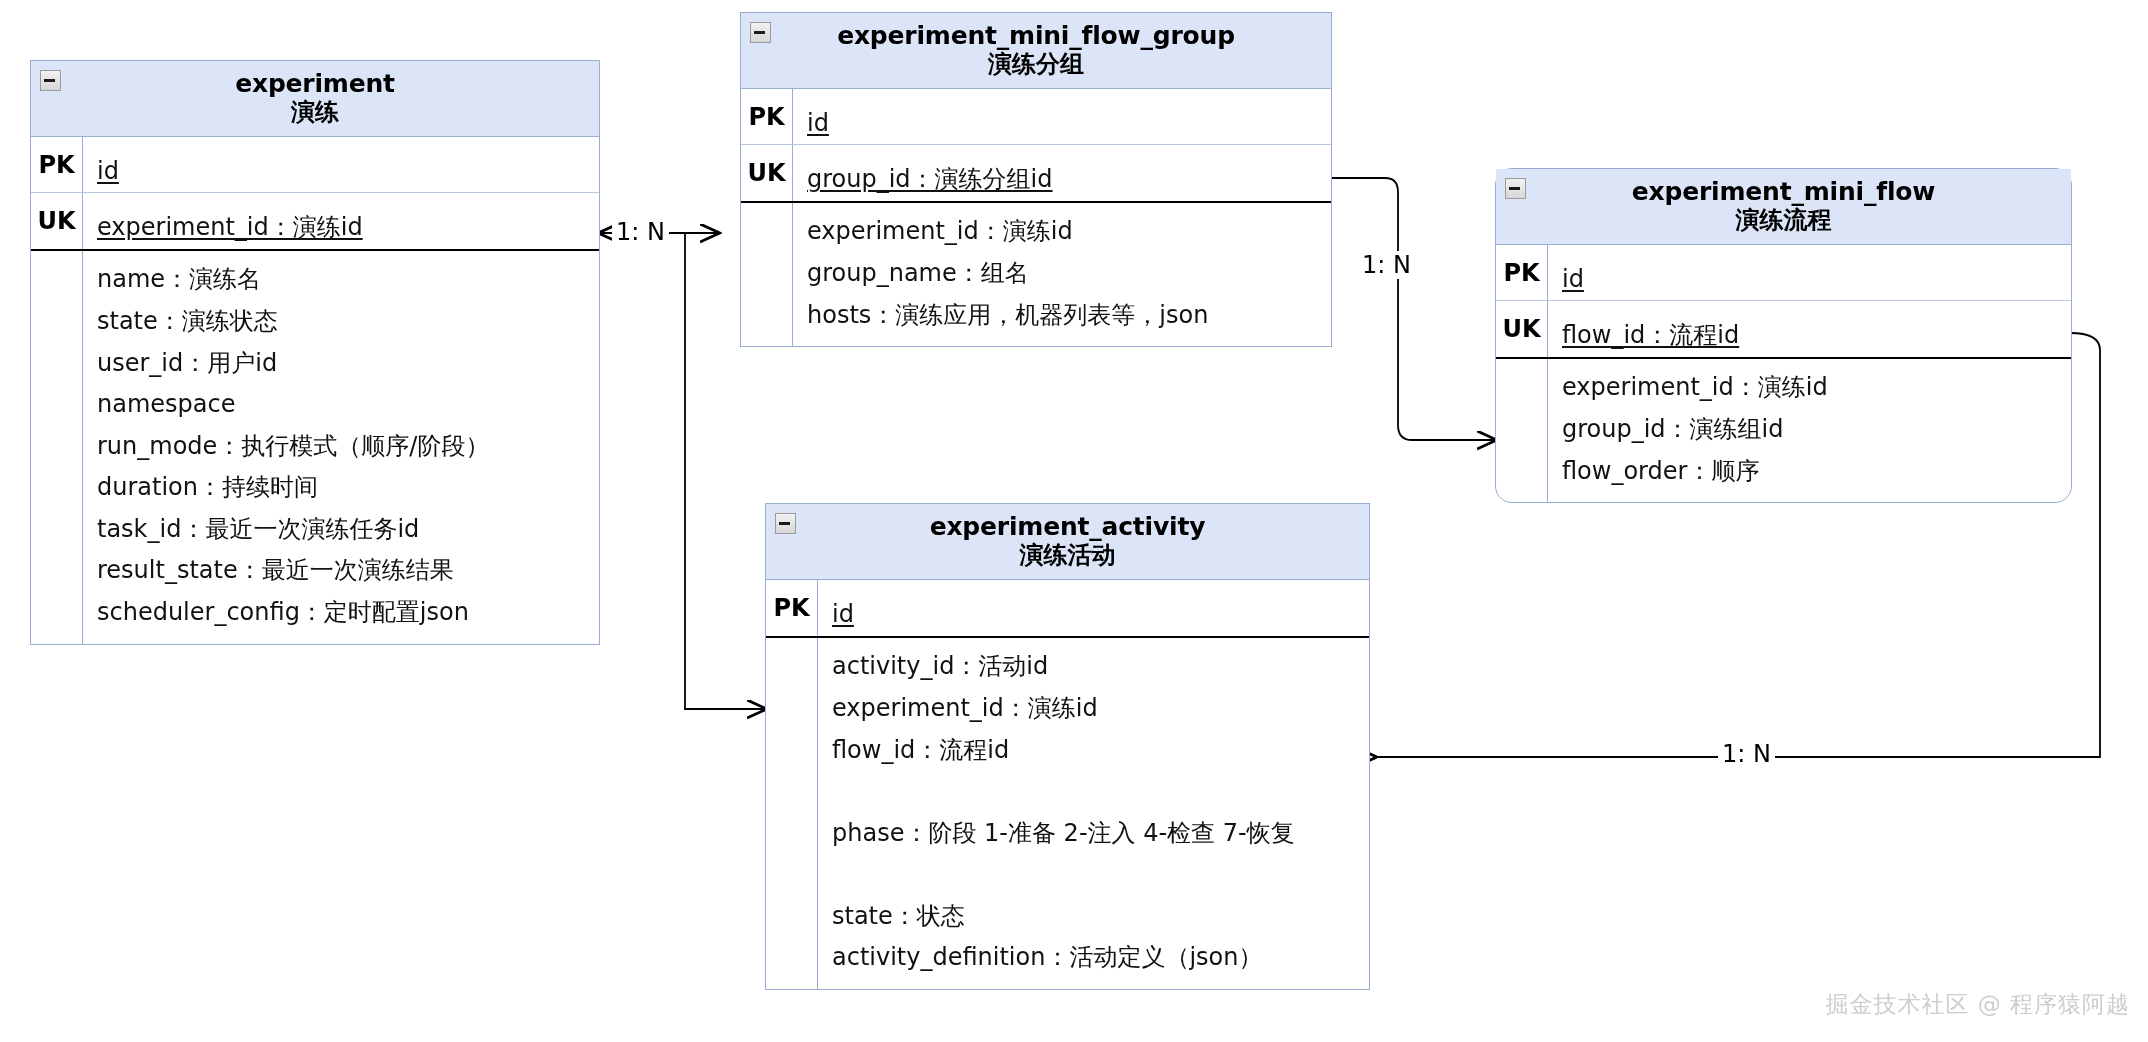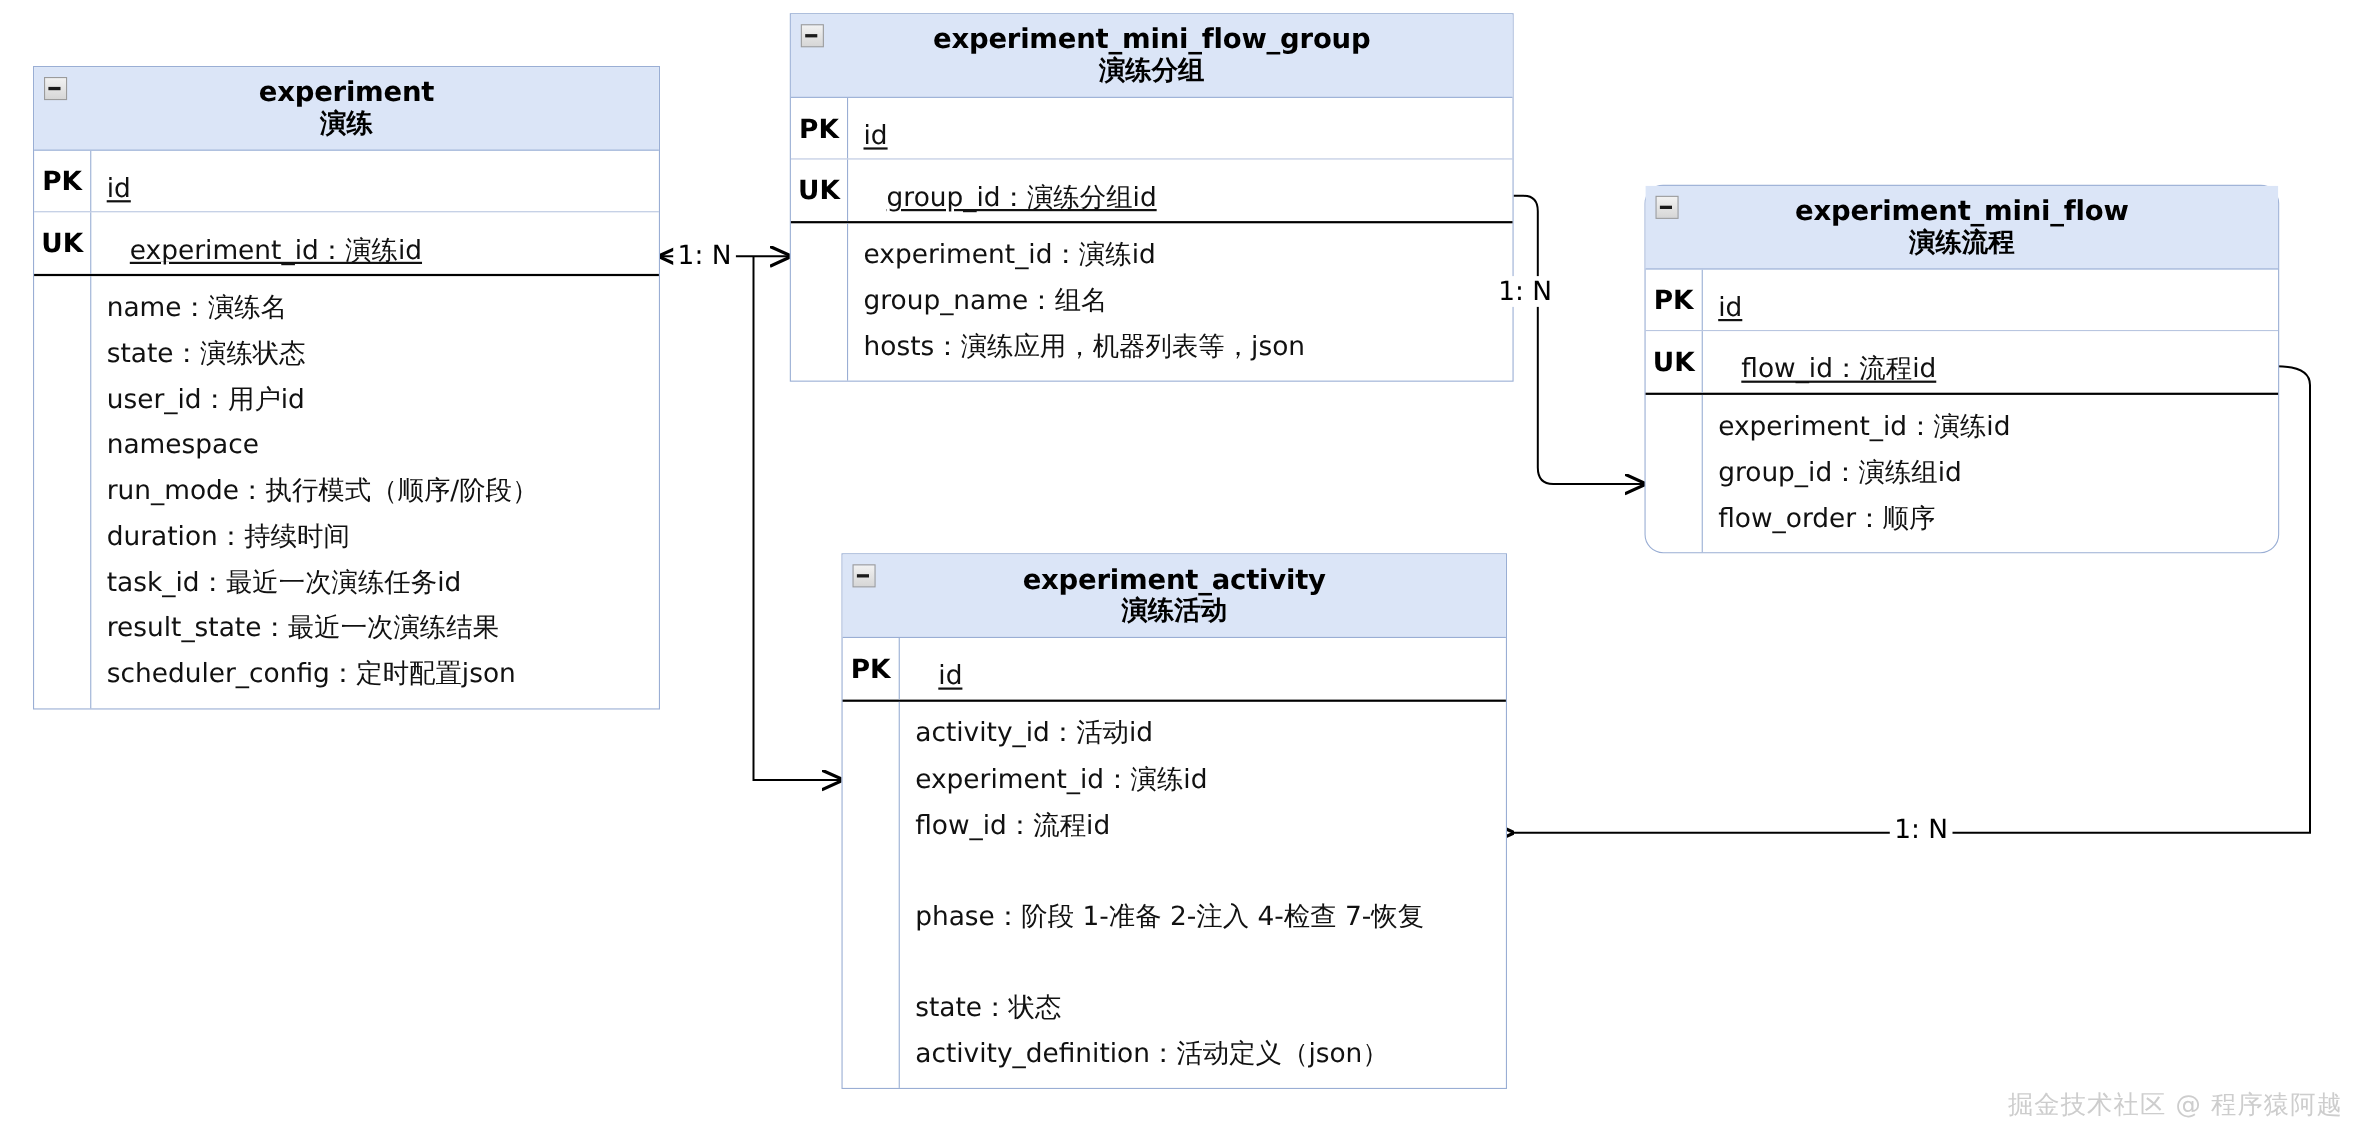--- a/index.html
+++ b/index.html
@@ -83,21 +83,20 @@
     line-height: 1.18;
   }
 
   .row {
     display: flex;
     align-items: stretch;
     box-sizing: border-box;
   }
   .row.key-row {
     border-bottom: 2.2px solid #000000;
-    gap: 21px;
   }
   .row.pk-row {
     border-bottom: 1.2px solid #b9c6e0;
   }
   .key-col {
     width: 52px;
     min-width: 52px;
     display: flex;
     align-items: center;
     justify-content: center;
@@ -216,21 +215,21 @@
         <div class="attr">namespace</div>
         <div class="attr">run_mode：执行模式（顺序/阶段）</div>
         <div class="attr">duration：持续时间</div>
         <div class="attr">task_id：最近一次演练任务id</div>
         <div class="attr">result_state：最近一次演练结果</div>
         <div class="attr">scheduler_config：定时配置json</div>
       </div>
     </div>
   </div>
 
-  <div class="entity" style="left:718px; top:12px; width:658px;">
+  <div class="entity" style="left:740px; top:12px; width:592px;">
     <div class="ent-header">
       <span class="collapse-icon"></span>
       <div class="ent-title">experiment_mini_flow_group</div>
       <div class="ent-subtitle">演练分组</div>
     </div>
     <div class="row pk-row" style="height:56px;">
       <div class="key-col">PK</div>
       <div class="field-col underline">
           <span>id</span>
         </div>

